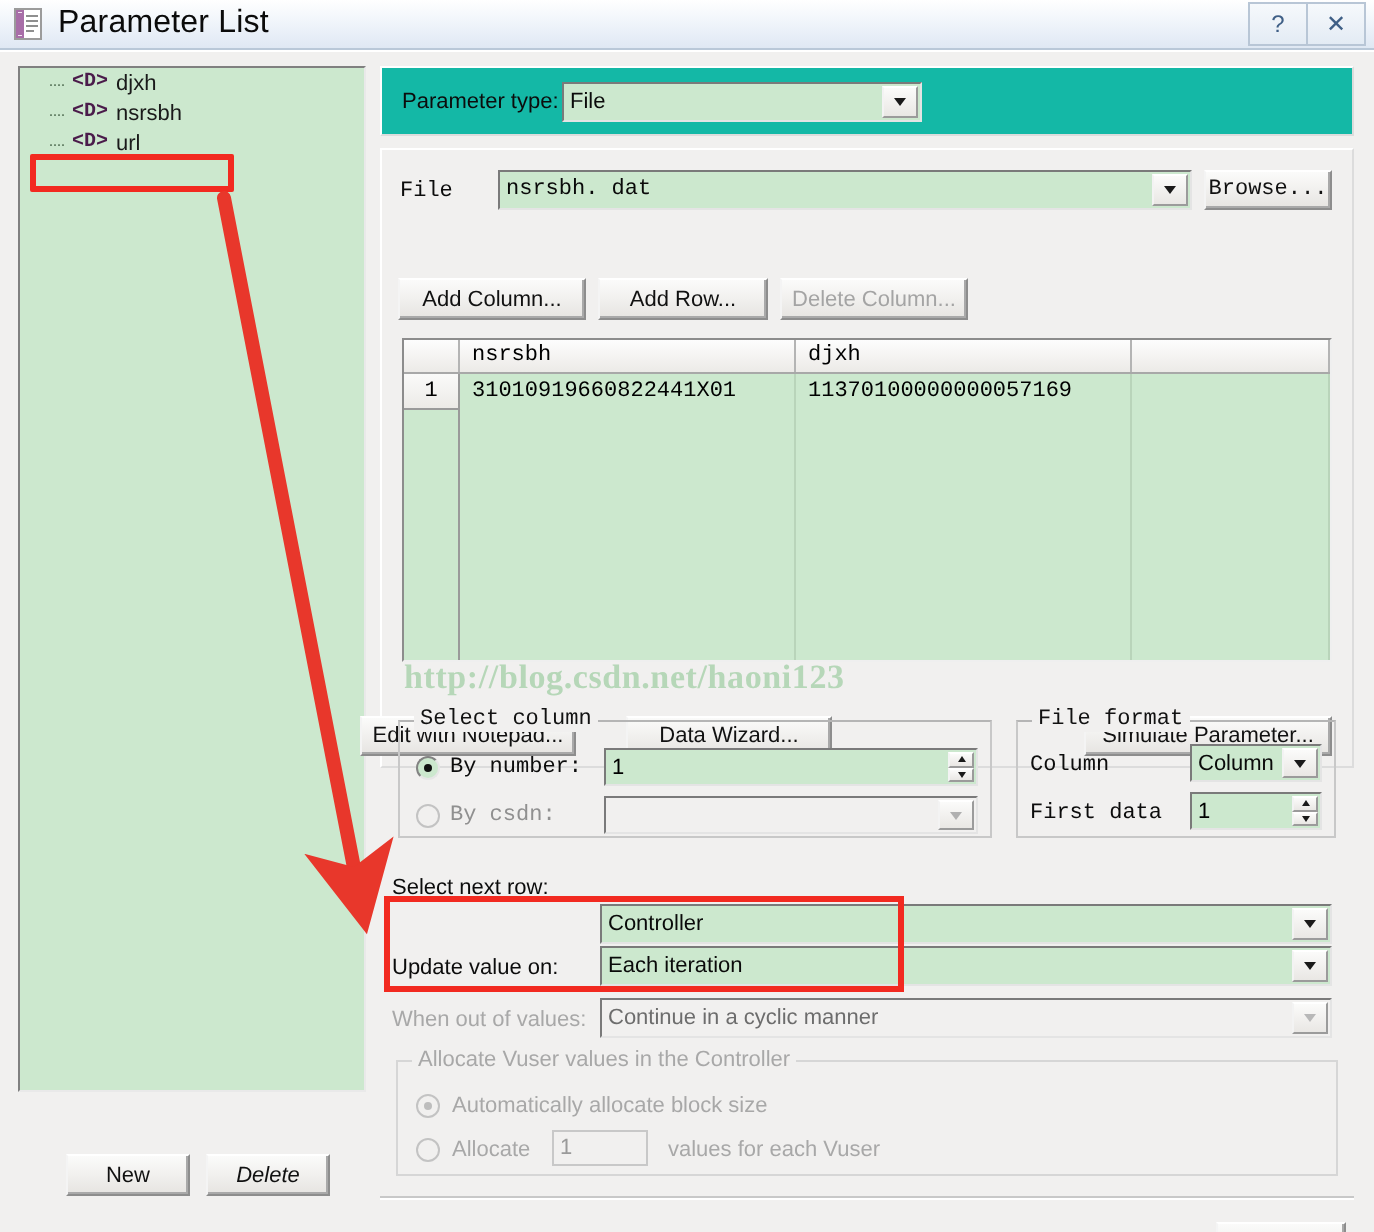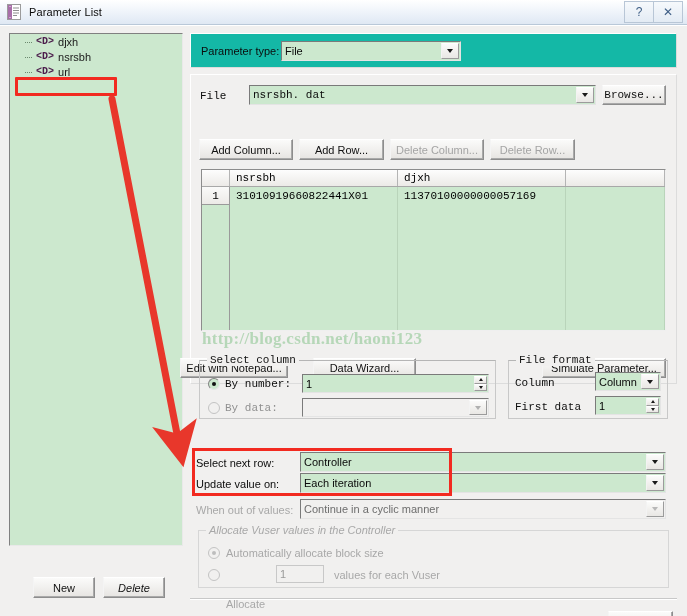--- a/index.html
+++ b/index.html
@@ -29,21 +29,21 @@
     box-sizing: border-box;
   }
   .title-icon {
     width: 14px; height: 16px;
     margin-left: 7px;
     position: relative;
     flex: none;
   }
   .title-text {
     margin-left: 8px;
-    font-size: 11px;
+    font-size: 16px;
     color: #0b0b0b;
     letter-spacing: .1px;
   }
   .title-btns {
     margin-left: auto;
     display: flex;
     height: 22px;
     align-items: stretch;
     margin-right: 4px;
   }
@@ -372,21 +372,21 @@
   .legend {
     position: absolute;
     top: -7px; left: 7px;
     background: #f1f0ef;
     padding: 0 3px;
     font-family: "Liberation Mono", monospace;
     font-size: 11px;
     color: #121212;
     white-space: nowrap;
   }
-  .legend.dis { color: #a8a8a8; font-family: "Liberation Sans", sans-serif; font-style: italic; }
+  .legend.dis { color: #a8a8a8; font-family: "Liberation Sans", sans-serif; }
 
   .red-box {
     position: absolute;
     border: 3px solid #f22a20;
     box-sizing: border-box;
     pointer-events: none;
   }
 
   .bottom-sep {
     position: absolute;
@@ -475,21 +475,20 @@
     <span class="txt" style="font-family:'Liberation Mono', monospace;">nsrsbh. dat</span>
     <span class="arrow">
         <span class="caret"></span>
       </span>
   </span>
   <div class="btn" style="position:absolute; left:602px; top:59px; width:64px; height:20px; font-family:'Liberation Mono', monospace;">Browse...</div>
 
   <div class="btn" style="position:absolute; left:199px; top:113px; width:94px; height:21px;">Add Column...</div>
   <div class="btn" style="position:absolute; left:299px; top:113px; width:85px; height:21px;">Add Row...</div>
   <div class="btn disabled" style="position:absolute; left:390px; top:113px; width:94px; height:21px;">Delete Column...</div>
-  <div class="btn disabled" style="position:absolute; left:490px; top:113px; width:85px; height:21px;">Delete Row...</div>
 
   <div class="grid">
     <div class="grid-head">
       <div class="gh gh-corner"></div>
       <div class="gh gh-c1">nsrsbh</div>
       <div class="gh gh-c2">djxh</div>
       <div class="gh gh-c3"></div>
     </div>
     <div class="grid-row">
       <div class="gc gc-num">1</div>
@@ -559,21 +558,21 @@
     <span class="spn">
       <div>
           <span class="caret-up"></span>
         </div>
       <div>
           <span class="caret-dn"></span>
         </div>
     </span>
   </span>
   <div class="radio dis" style="left:208px; top:376px;"></div>
-  <span class="label mono dis" style="left:225px; top:376px; color:#909090;">By data:</span>
+  <span class="label mono dis" style="left:225px; top:376px; color:#909090;">By csdn:</span>
   <span class="combo dis" style="left:302px; top:372px; width:187px; height:19px;">
     <span class="txt"></span>
     <span class="arrow">
         <span class="caret" style="border-top-color:#b0b0b0;"></span>
       </span>
   </span>
 
   <div class="fieldset" style="left:508px; top:334px; width:160px; height:59px;">
     <span class="legend">File format</span>
   </div>
@@ -590,21 +589,21 @@
     <span class="spn">
       <div>
           <span class="caret-up"></span>
         </div>
       <div>
           <span class="caret-dn"></span>
         </div>
     </span>
   </span>
 
-  <span class="label" style="left:196px; top:431px;">Select next row:</span>
+  <span class="label" style="left:196px; top:412px;">Select next row:</span>
   <span class="combo" style="left:300px; top:426px; width:366px; height:20px;">
     <span class="txt">Controller</span>
     <span class="arrow">
         <span class="caret"></span>
       </span>
   </span>
 
   <span class="label" style="left:196px; top:452px;">Update value on:</span>
   <span class="combo" style="left:300px; top:447px; width:366px; height:20px;">
     <span class="txt">Each iteration</span>
@@ -625,21 +624,21 @@
 
   <div class="alloc-panel">
     <div class="fieldset dis" style="left:8px; top:6px; width:471px; height:58px;">
       <span class="legend dis">Allocate Vuser values in the Controller</span>
     </div>
     <div class="radio dis" style="left:18px; top:23px;">
         <span class="dot"></span>
       </div>
     <span class="label dis" style="left:36px; top:23px;">Automatically allocate block size</span>
     <div class="radio dis" style="left:18px; top:45px;"></div>
-    <span class="label dis" style="left:36px; top:45px;margin-top:29px;">Allocate</span>
+    <span class="label dis" style="left:36px; top:45px;">Allocate</span>
     <span class="combo dis" style="left:86px; top:41px; width:48px; height:18px; border-color:#c8c8c8;">
       <span class="txt">1</span>
     </span>
     <span class="label dis" style="left:144px; top:45px;">values for each Vuser</span>
   </div>
 
   <div class="bottom-sep"></div>
   <div class="btn btn-close">Close</div>
 </div>
 

